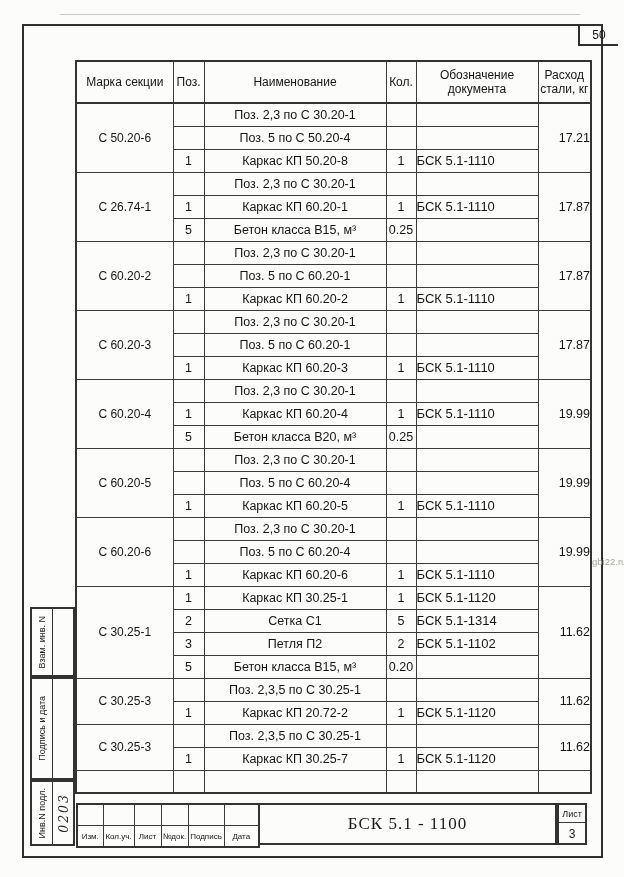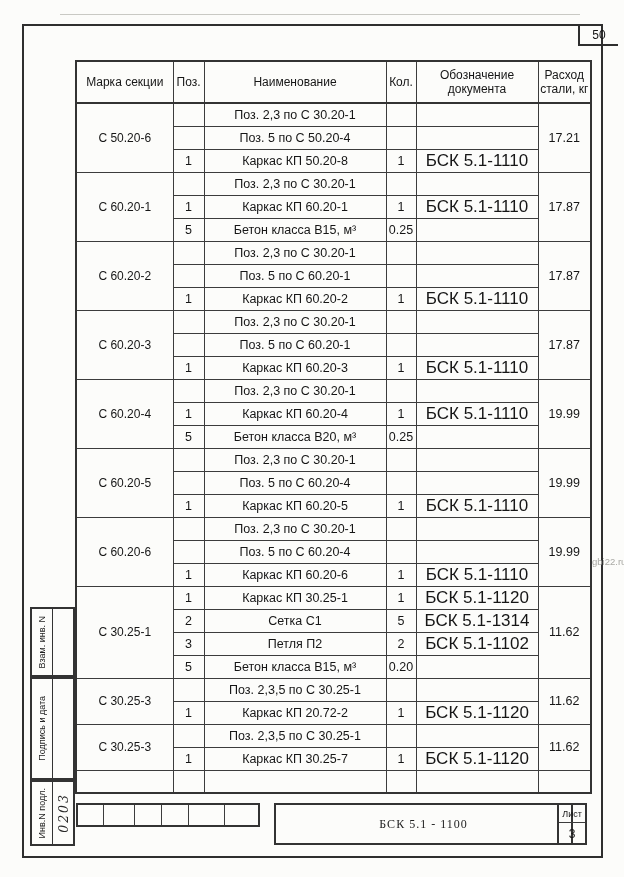--- a/index.html
+++ b/index.html
@@ -20,37 +20,37 @@
   table.spec{left:75px;top:60px;border-collapse:collapse;table-layout:fixed;width:515px;
     border:2px solid #333;}
   table.spec th,table.spec td{border:1px solid #3c3c3c;padding:0;overflow:hidden;white-space:nowrap;}
   table.spec thead th{height:40px;font-weight:normal;font-size:12px;line-height:1.2;
     white-space:normal;vertical-align:middle;text-align:center;border-bottom:2px solid #333;}
   table.spec tbody tr{height:23px;}
   td.c-mark{text-align:center;font-size:12px;border-right:2px solid #333;}
   td.c-pos{text-align:center;font-size:12.5px;}
   td.c-name{text-align:center;padding-left:7px;font-size:12.5px;}
   td.c-qty{text-align:center;font-size:12.5px;}
-  td.c-doc{text-align:center;font-size:17px;}
-  td.c-steel{text-align:center;font-size:12.5px;border-left:2px solid #333;}
+  td.c-doc{text-align:left;font-size:13px;}
+  td.c-steel{text-align:right;font-size:12.5px;border-left:2px solid #333;}
 
   
   .vbox{left:30px;width:45px;border:2px solid #333;box-sizing:border-box;display:flex;}
   .vbox .lab{width:20px;border-right:1.5px solid #333;display:flex;align-items:center;justify-content:center;}
   .vbox .val{flex:1;display:flex;align-items:center;justify-content:center;}
   .vtext{writing-mode:vertical-rl;transform:rotate(180deg);font-size:9px;white-space:nowrap;color:#222;}
   .hand{writing-mode:vertical-rl;transform:rotate(180deg);
     font-family:"DejaVu Serif",serif;font-style:italic;font-size:12.5px;letter-spacing:2px;color:#2a2a2a;}
 
   
   table.rev{left:76px;top:803px;border-collapse:collapse;table-layout:fixed;width:182px;border:2px solid #333;}
   table.rev td{border:1px solid #3c3c3c;height:20px;font-size:8px;text-align:center;padding:0;overflow:hidden;white-space:nowrap;}
   .doc-cell{left:258px;top:803px;width:299px;height:42px;border:2px solid #333;box-sizing:border-box;
     display:flex;align-items:center;justify-content:center;
-    font-family:"Liberation Serif",serif;font-size:12px;letter-spacing:1px;color:#1c1c1c;margin-left:16px;}
+    font-family:"Liberation Serif",serif;font-size:17px;letter-spacing:1px;color:#1c1c1c;}
   .sheet-box{left:557px;top:803px;width:30px;height:42px;border:2px solid #333;box-sizing:border-box;}
   .sheet-box .sl{height:17px;border-bottom:1px solid #3c3c3c;display:flex;align-items:center;justify-content:center;font-size:9px;}
   .sheet-box .sn{height:22px;display:flex;align-items:center;justify-content:center;font-size:12px;}
 
   .watermark{left:592px;top:556px;font-size:9.5px;color:#a9a9a4;}
 </style>
 </head>
 <body>
 
 <div class="abs scanline"></div>
@@ -97,21 +97,21 @@
         <td class="c-qty"></td>
         <td class="c-doc"></td>
       </tr>
       <tr>
         <td class="c-pos">1</td>
         <td class="c-name">Каркас КП 50.20-8</td>
         <td class="c-qty">1</td>
         <td class="c-doc">БСК 5.1-1110</td>
       </tr>
       <tr>
-        <td class="c-mark" rowspan="3">С 60.20-1</td>
+        <td class="c-mark" rowspan="3">С 26.74-1</td>
         <td class="c-pos"></td>
         <td class="c-name">Поз. 2,3 по С 30.20-1</td>
         <td class="c-qty"></td>
         <td class="c-doc"></td>
         <td class="c-steel" rowspan="3">17.87</td>
       </tr>
       <tr>
         <td class="c-pos">1</td>
         <td class="c-name">Каркас КП 60.20-1</td>
         <td class="c-qty">1</td>
@@ -320,20 +320,28 @@
   </colgroup>
   <tbody>
     <tr>
       <td></td>
         <td></td>
       <td></td>
         <td></td>
       <td></td>
         <td></td>
     </tr>
+    <tr>
+      <td>Изм.</td>
+      <td>Кол.уч.</td>
+      <td>Лист</td>
+      <td>№док.</td>
+      <td>Подпись</td>
+      <td>Дата</td>
+    </tr>
   </tbody>
 </table>
 
 <div class="abs doc-cell">
   <span>БСК 5.1 - 1100</span>
 </div>
 
 <div class="abs sheet-box">
   <div class="sl">Лист</div>
   <div class="sn">3</div>

